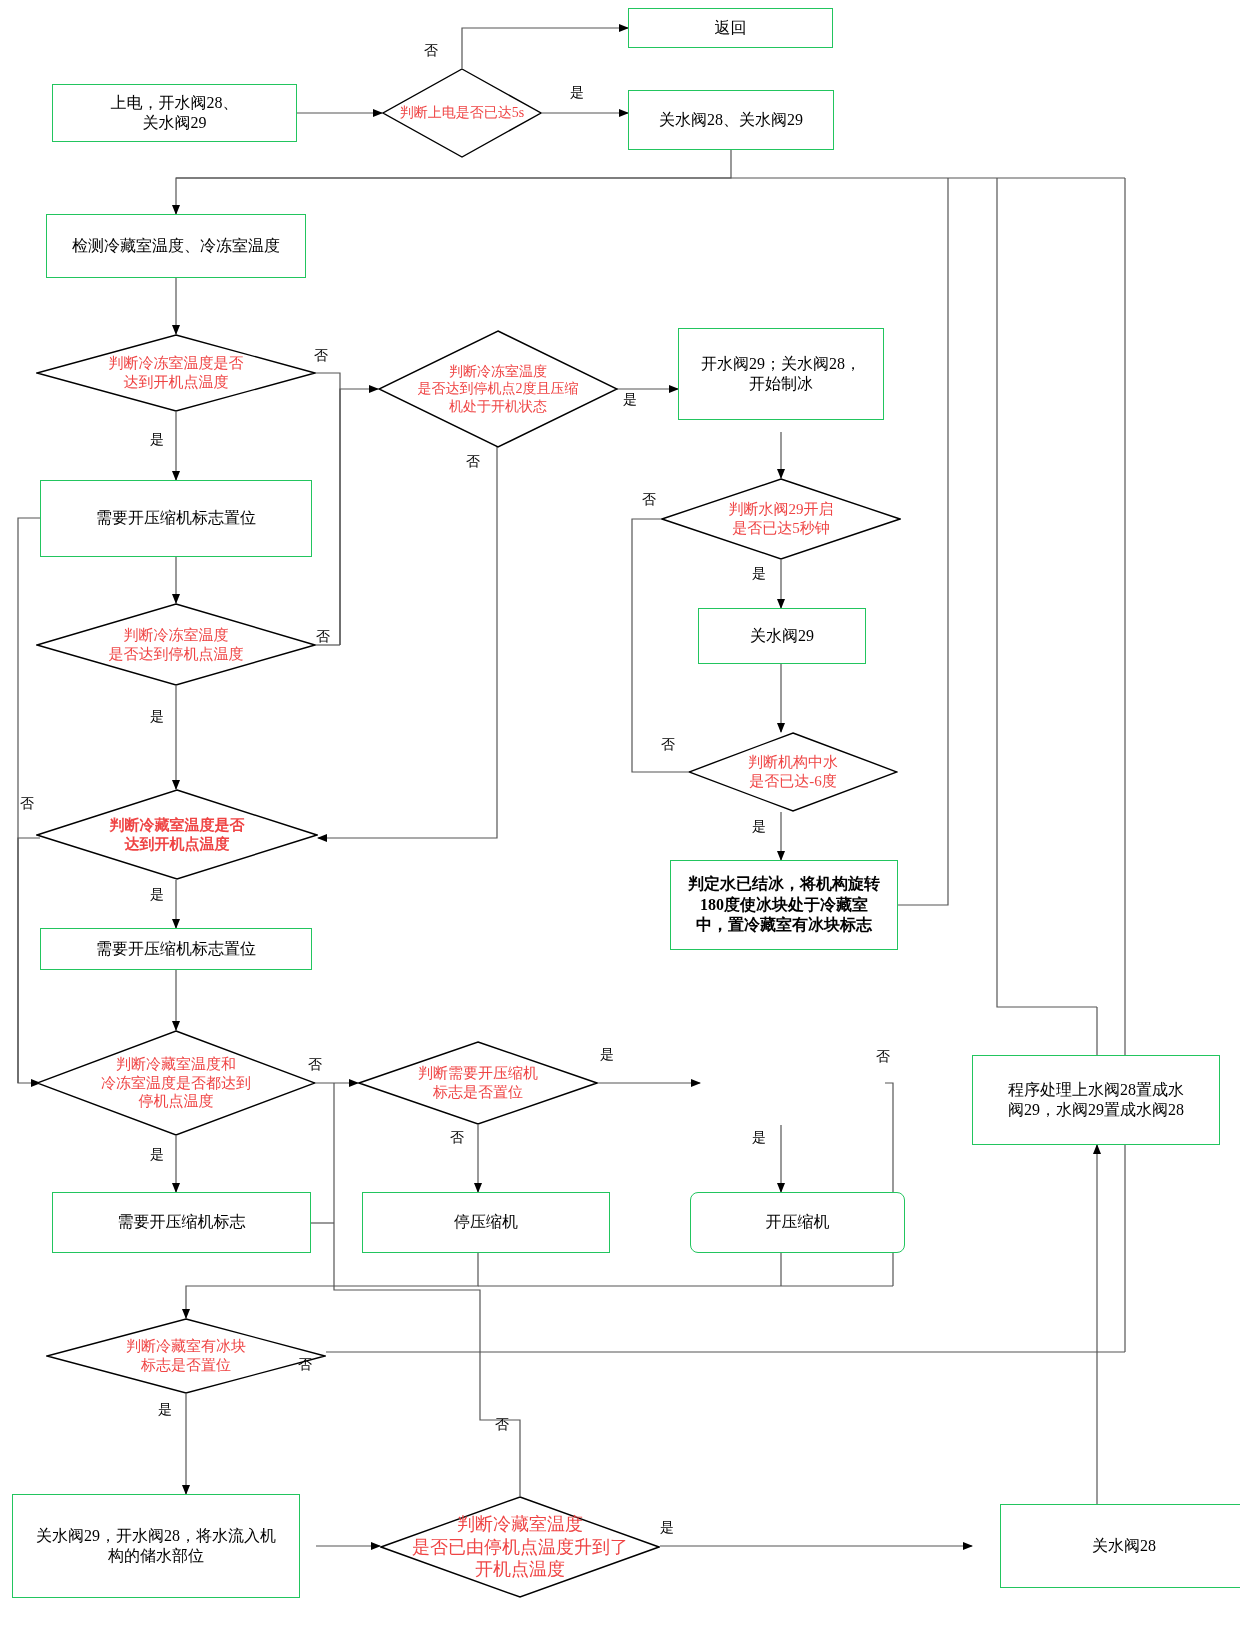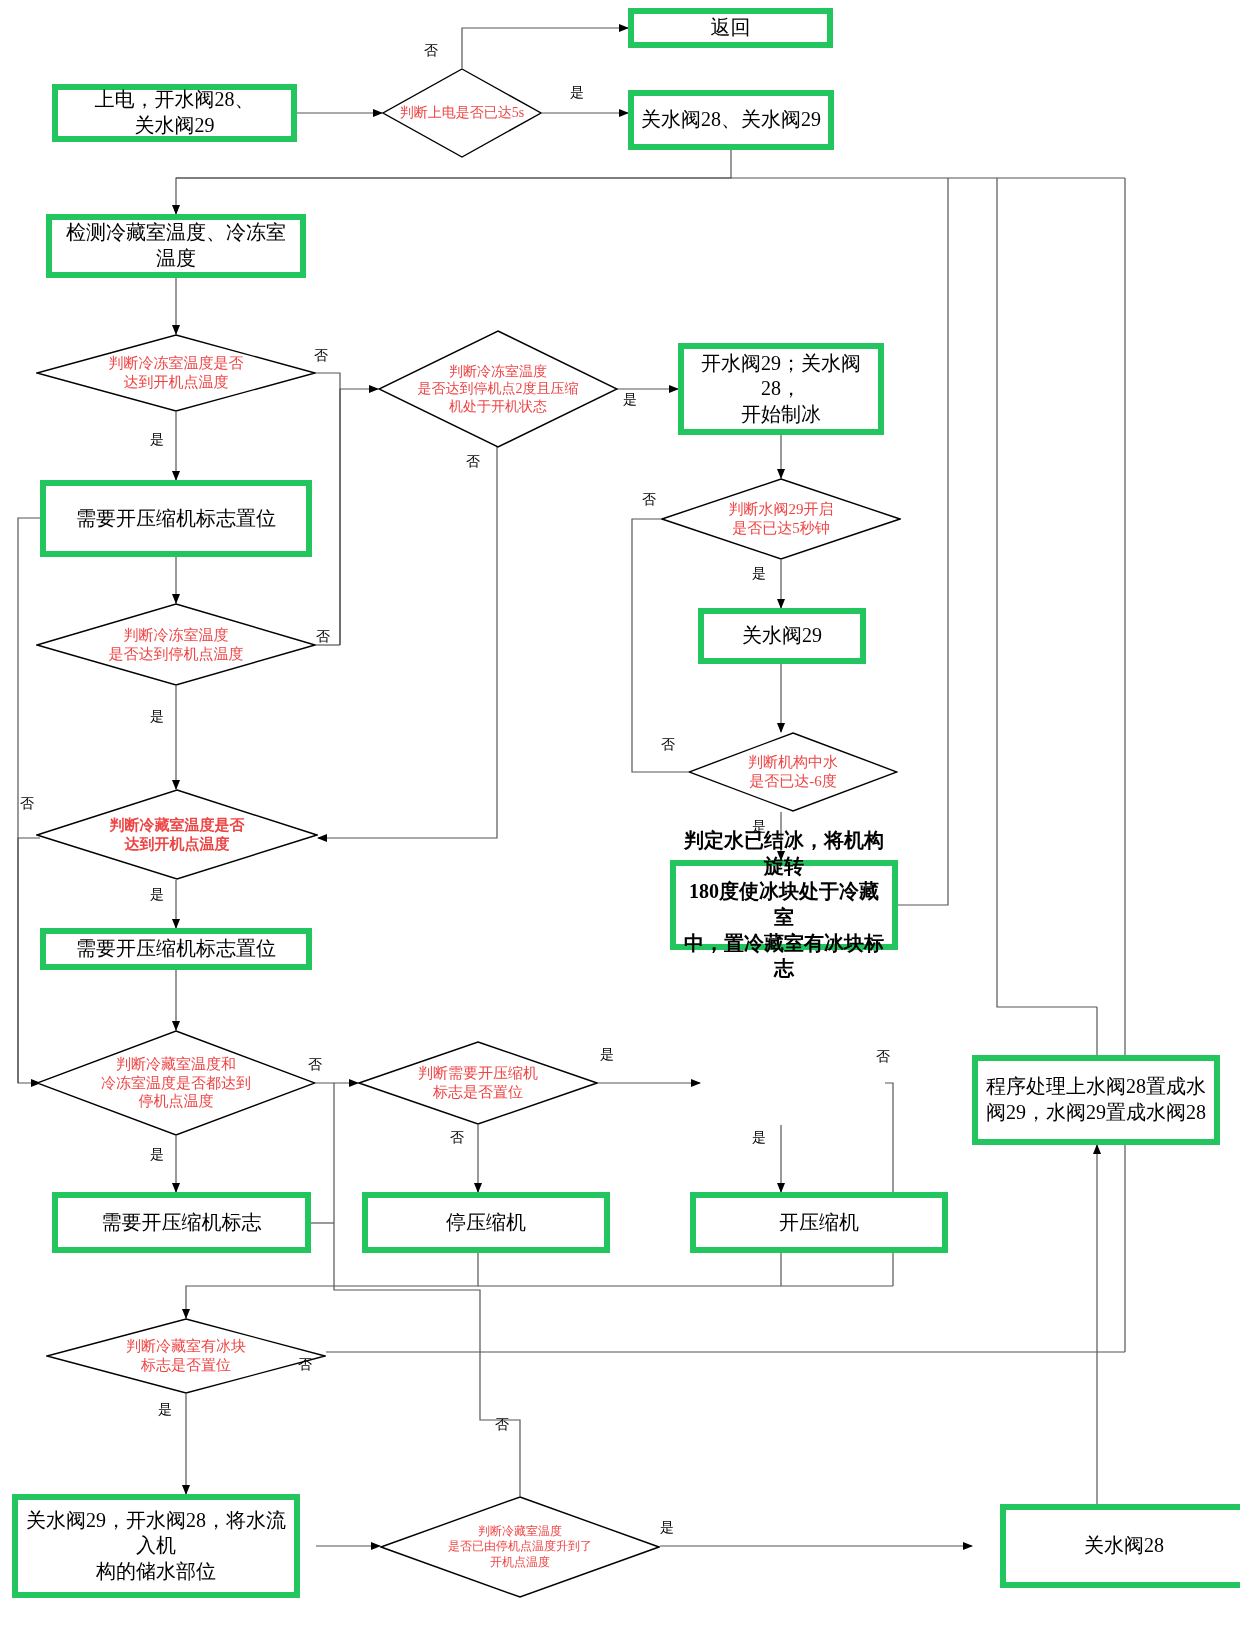--- a/index.html
+++ b/index.html
@@ -17,23 +17,23 @@
     box-sizing:border-box;
     display:flex;
     align-items:center;
     justify-content:center;
     text-align:center;
     color:#000;
     line-height:1.28;
     white-space:pre-line;
   }
   .box{
-    border:6px solid #22c55e;
+    border:1px solid #22c55e;
     background:#fff;
-    font-size:20px;
+    font-size:16px;
     padding:2px 6px;
   }
   .dmlabel{
     position:absolute;
     z-index:5;
     font-size:14px;
     color:#000;
     line-height:1;
     background:transparent;
   }
@@ -179,21 +179,21 @@
 
   <div class="diamond-wrap" style="left:378px;top:330px;width:240px;height:118px;">
     <svg width="240" height="118" viewBox="0 0 240 118">
         <polygon points="120,1 239,59 120,117 1,59" fill="#fff" stroke="#000" stroke-width="1.4"></polygon>
       </svg>
     <div class="diamond-text" style="width:240px;height:118px;font-size:14px;">判断冷冻室温度
 是否达到停机点2度且压缩
 机处于开机状态</div>
   </div>
 
-  <div class="node box" style="left:678px;top:343px;width:206px;height:92px;">开水阀29；关水阀28，
+  <div class="node box" style="left:678px;top:328px;width:206px;height:92px;">开水阀29；关水阀28，
 开始制冰</div>
 
   <div class="node box" style="left:40px;top:480px;width:272px;height:77px;">需要开压缩机标志置位</div>
 
   <div class="diamond-wrap" style="left:661px;top:478px;width:240px;height:82px;">
     <svg width="240" height="82" viewBox="0 0 240 82">
         <polygon points="120,1 239,41 120,81 1,41" fill="#fff" stroke="#000" stroke-width="1.4"></polygon>
       </svg>
     <div class="diamond-text" style="width:240px;height:82px;">判断水阀29开启
 是否已达5秒钟</div>
@@ -249,38 +249,38 @@
   </div>
 
 
   <div class="node box" style="left:972px;top:1055px;width:248px;height:90px;">程序处理上水阀28置成水
 阀29，水阀29置成水阀28</div>
 
   <div class="node box" style="left:362px;top:1192px;width:248px;height:61px;">停压缩机</div>
 
   <div class="node box" style="left:52px;top:1192px;width:259px;height:61px;">需要开压缩机标志</div>
 
-  <div class="node box" style="left:690px;top:1192px;width:258px;height:61px;">开压缩机</div>
+  <div class="node box" style="left:690px;top:1192px;width:215px;height:61px;border-radius:8px;">开压缩机</div>
 
   <div class="diamond-wrap" style="left:46px;top:1318px;width:280px;height:76px;">
     <svg width="280" height="76" viewBox="0 0 280 76">
         <polygon points="140,1 279,38 140,75 1,38" fill="#fff" stroke="#000" stroke-width="1.4"></polygon>
       </svg>
     <div class="diamond-text" style="width:280px;height:76px;">判断冷藏室有冰块
 标志是否置位</div>
   </div>
 
   <div class="node box" style="left:12px;top:1494px;width:288px;height:104px;">关水阀29，开水阀28，将水流入机
 构的储水部位</div>
 
   <div class="diamond-wrap" style="left:380px;top:1496px;width:280px;height:102px;">
     <svg width="280" height="102" viewBox="0 0 280 102">
         <polygon points="140,1 279,51 140,101 1,51" fill="#fff" stroke="#000" stroke-width="1.4"></polygon>
       </svg>
-    <div class="diamond-text" style="width:280px;height:102px;font-size:12px;">判断冷藏室温度
+    <div class="diamond-text" style="width:280px;height:102px;font-size:18px;">判断冷藏室温度
 是否已由停机点温度升到了
 开机点温度</div>
   </div>
 
   <div class="node box" style="left:972px;top:1504px;width:248px;height:84px;margin-left:28px;">关水阀28</div>
 
   <div class="dmlabel" style="left:424px;top:44px;">否</div>
   <div class="dmlabel" style="left:570px;top:86px;">是</div>
 
   <div class="dmlabel" style="left:314px;top:349px;">否</div>

